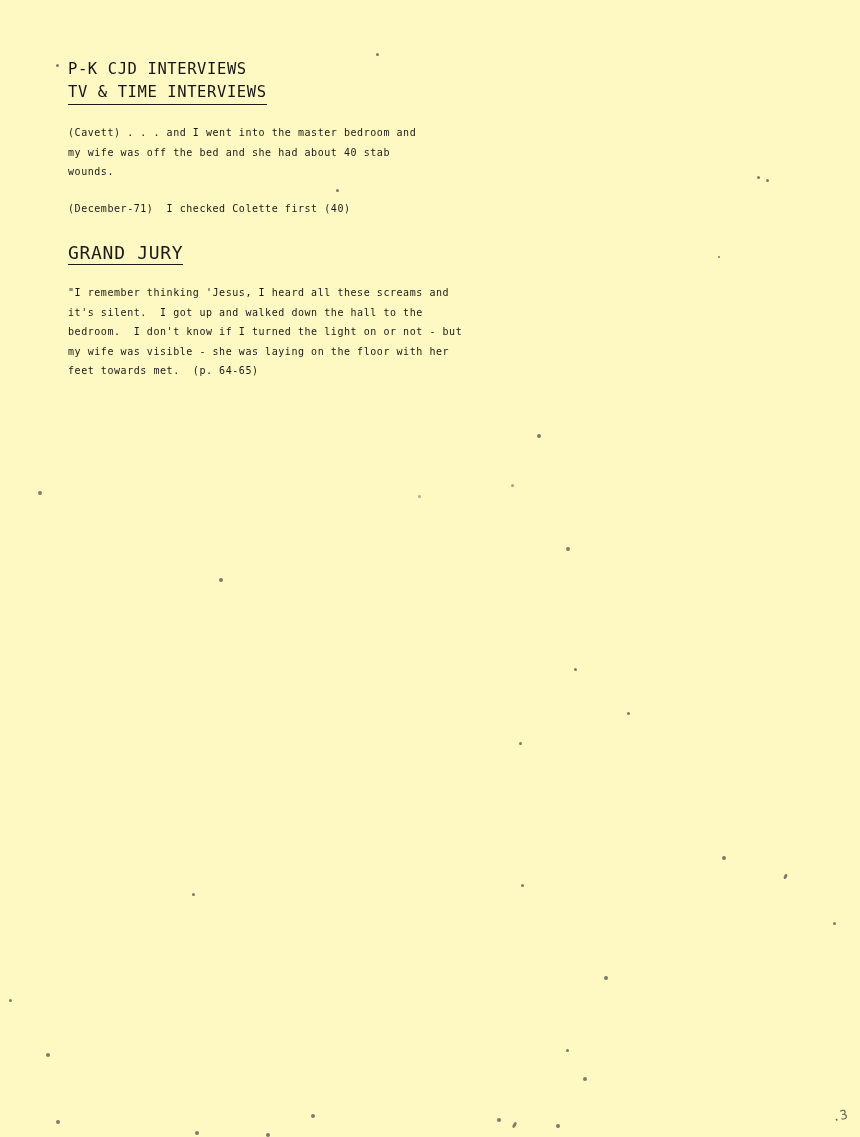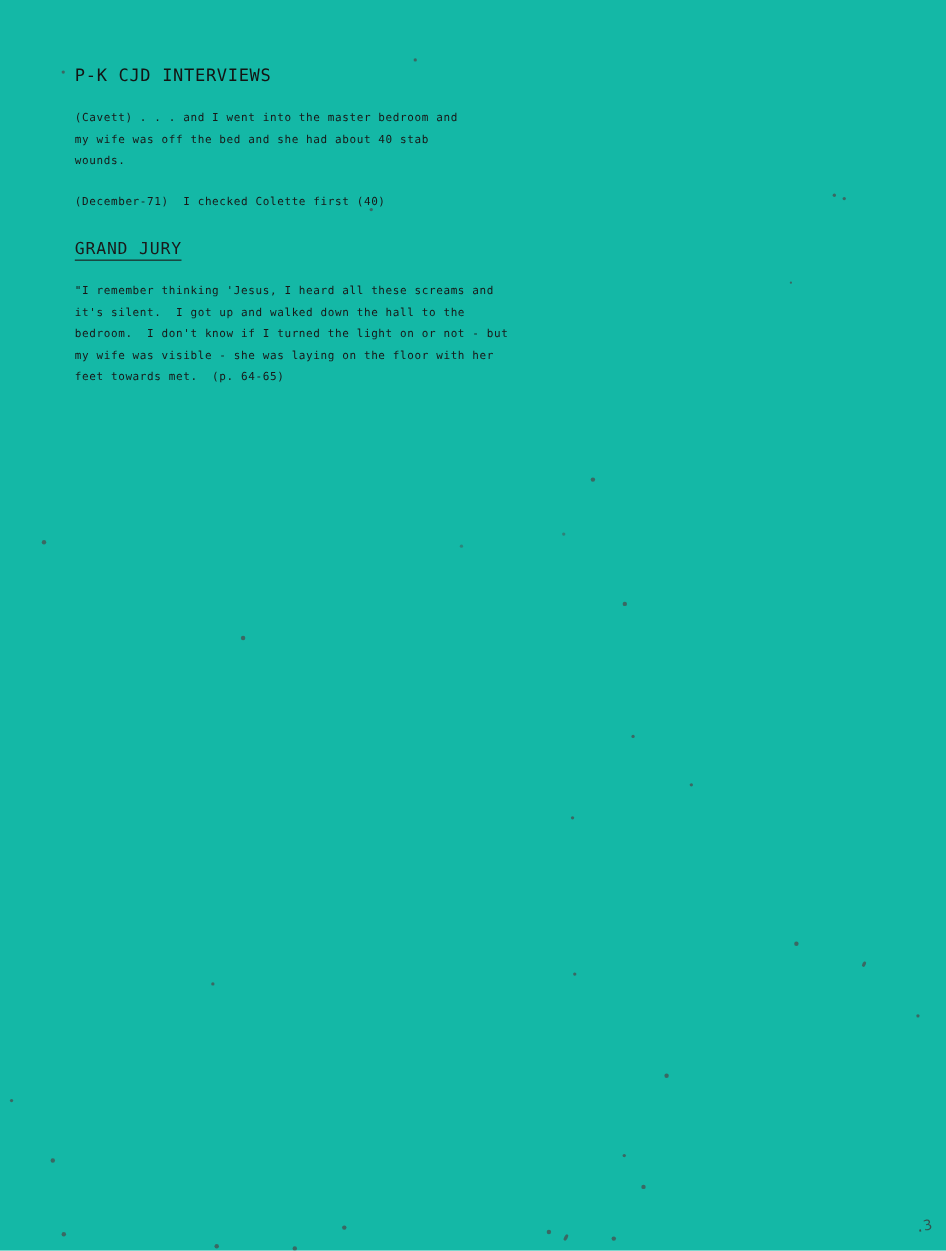--- a/index.html
+++ b/index.html
@@ -4,21 +4,21 @@
 <style>
   html, body {
     margin: 0;
     padding: 0;
     background: #ffffff;
   }
   .page {
     position: relative;
     width: 860px;
     height: 1137px;
-    background: #14b8a6;
+    background: #fef9c3;
     overflow: hidden;
     font-family: "DejaVu Sans Mono", "Liberation Mono", monospace;
     color: #1a1a1a;
   }
   .doc-body {
     position: absolute;
     left: 68px;
     top: 58px;
     width: 720px;
   }
@@ -40,21 +40,21 @@
     letter-spacing: 0.55px;
     line-height: 19.5px;
     white-space: pre-wrap;
     color: #181818;
   }
   .para.tight {
     margin-top: 17px;
   }
   .section-head {
     margin-top: 24px;
-    font-size: 15px;
+    font-size: 18px;
     letter-spacing: 0.7px;
     display: inline-block;
     border-bottom: 1.4px solid #1a1a1a;
     padding-bottom: 1px;
     white-space: pre;
   }
   .head-block {
     line-height: 23px;
   }
   
@@ -77,20 +77,21 @@
 </style>
 </head>
 <body>
 
 <div class="page">
 
   <div class="doc-body">
 
     <div class="head-block">
       <div class="heading-line">P-K CJD INTERVIEWS</div>
+      <div><span class="heading-line underlined">TV &amp; TIME INTERVIEWS</span></div>
     </div>
 
     <div class="para">(Cavett) . . . and I went into the master bedroom and
 my wife was off the bed and she had about 40 stab
 wounds.</div>
 
     <div class="para tight">(December-71)  I checked Colette first (40)</div>
 
     <div><span class="section-head">GRAND JURY</span></div>
 

